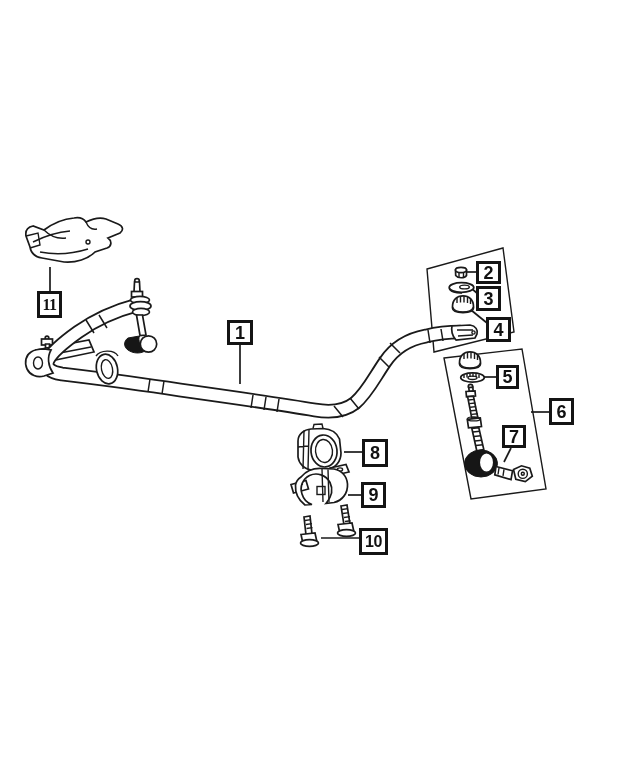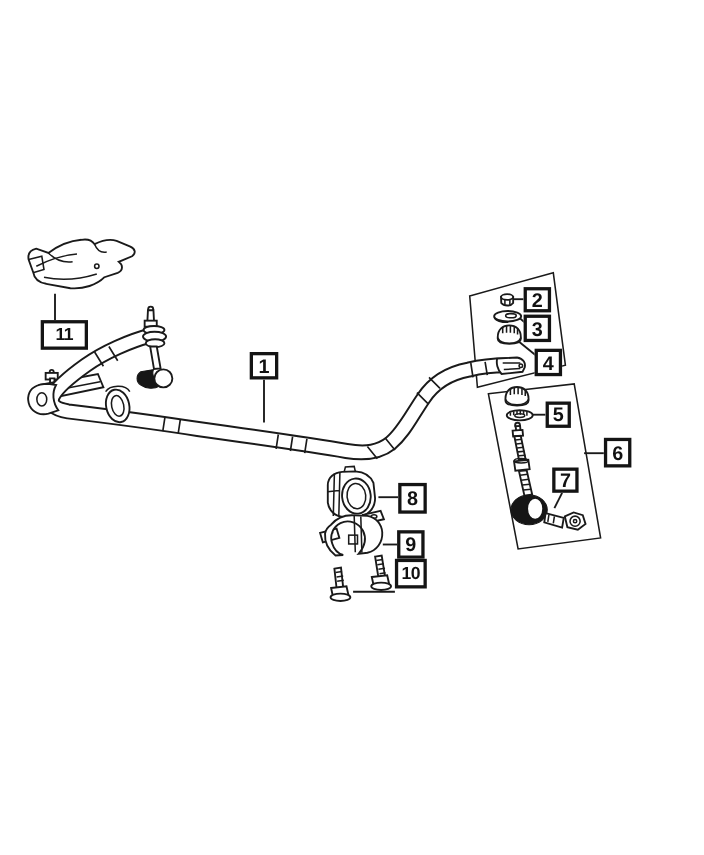--- a/index.html
+++ b/index.html
@@ -207,16 +207,16 @@
 
 <div class="callout" style="left:227px;top:320px;width:26px;height:25px;">1</div>
 <div class="callout" style="left:476px;top:261px;width:25px;height:23px;">2</div>
 <div class="callout" style="left:476px;top:286px;width:25px;height:25px;">3</div>
 <div class="callout" style="left:486px;top:317px;width:25px;height:25px;">4</div>
 <div class="callout" style="left:496px;top:365px;width:23px;height:24px;">5</div>
 <div class="callout" style="left:549px;top:398px;width:25px;height:27px;">6</div>
 <div class="callout" style="left:502px;top:425px;width:24px;height:23px;">7</div>
 <div class="callout" style="left:362px;top:439px;width:26px;height:28px;">8</div>
 <div class="callout" style="left:361px;top:482px;width:25px;height:26px;">9</div>
-<div class="callout two" style="left:359px;top:508px;width:29px;height:27px;">10</div>
-<div class="callout two" style="left:37px;top:291px;width:43px;height:27px;">11</div>
+<div class="callout two" style="left:359px;top:528px;width:29px;height:27px;">10</div>
+<div class="callout two" style="left:37px;top:291px;width:25px;height:27px;font-family:Liberation Serif, serif;">11</div>
 
 </div>
 
 </body></html>

